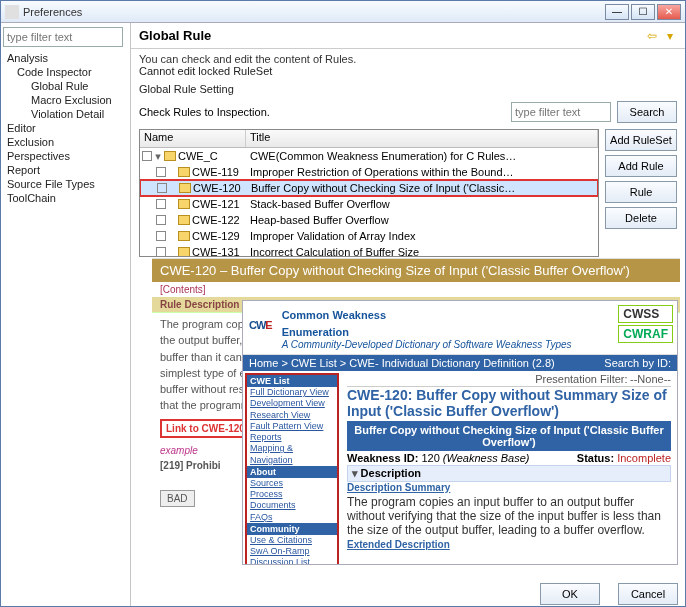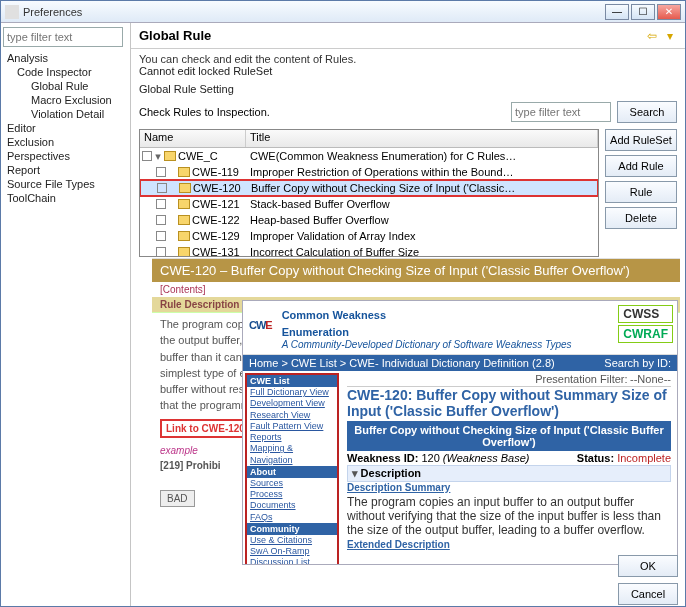--- a/index.html
+++ b/index.html
@@ -81,21 +81,21 @@
 .brow-main .pf-row{ text-align:right; font-size:9px; color:#555; border-bottom:1px solid #ccc; padding-bottom:1px;}
 .brow-main h2 { color: #2f63a5; font-size: 14px; font-weight: bold; }
 .buf-band { background: #2f63a5; color: #fff; text-align: center; font-weight: bold; padding: 3px; margin-top: 2px; font-size:11px;}
 .wk-row { display:flex; justify-content:space-between; font-size:10px; padding:1px 0;}
 .wk-row .stat{color:#b22;}
 .sec-head { background: #e6eefb; font-weight: bold; padding: 1px 4px; border:1px solid #c4d4ec;}
 .sec-head::before{content:"▾ "; color:#555;}
 .blue-bold { color: #2f63a5; font-weight: bold; text-decoration: underline; font-size:10px; }
 .ptxt{font-size:12px; color:#333; padding:2px 0;}
 
-.footer { position: absolute; bottom: 2px; right: 8px; display: flex; gap: 6px; flex-direction: column; }
+.footer { position: absolute; bottom: 2px; right: 8px; display: flex; gap: 18px; }
 </style>
 </head>
 <body>
 
 <div class="window">
   <div class="titlebar">
     <span class="icon"></span>
     <span class="title">Preferences</span>
     <div class="win-buttons">
       <div class="win-btn">—</div>

